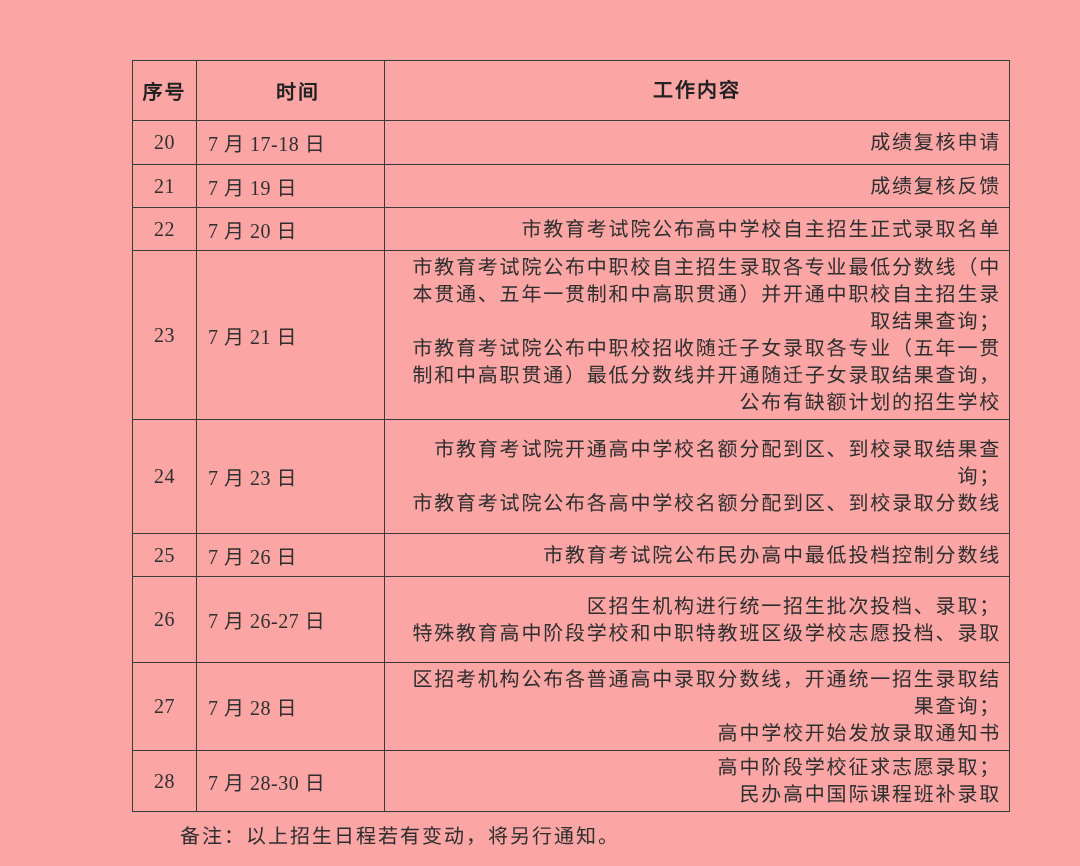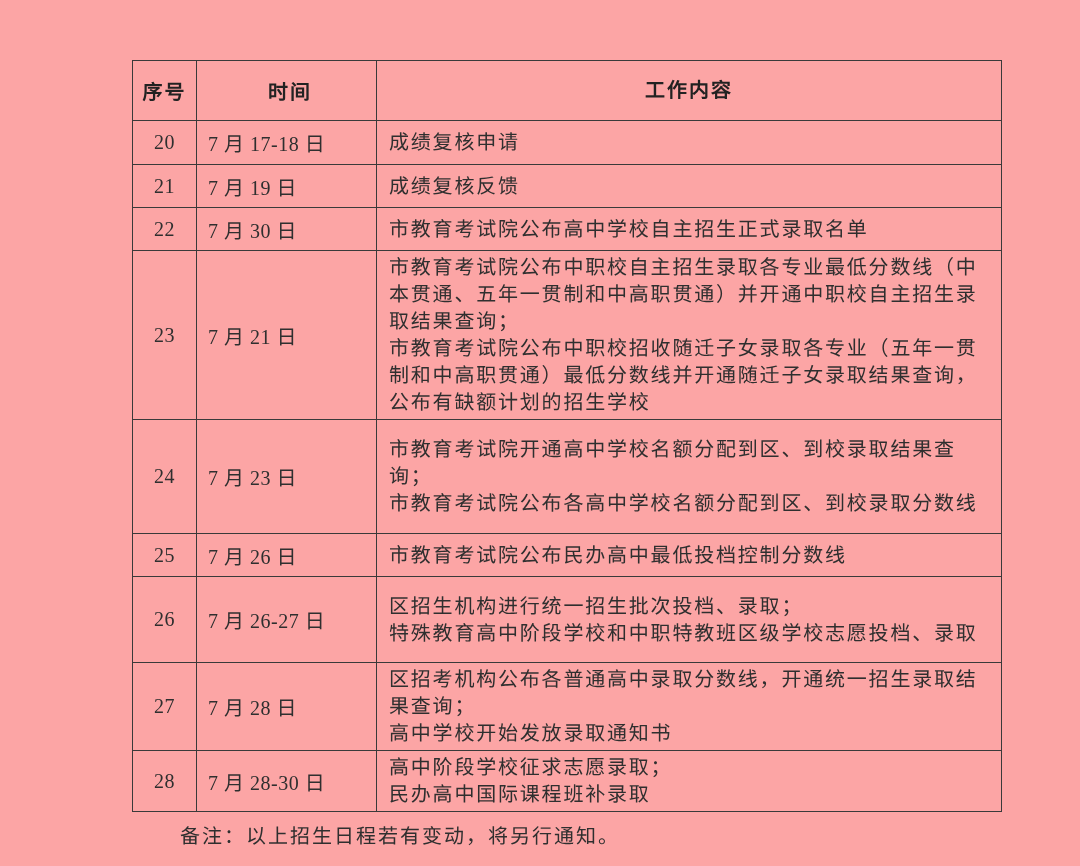--- a/index.html
+++ b/index.html
@@ -34,21 +34,21 @@
   }
   .schedule-table thead tr { height: 43px; }
   .schedule-table th {
     font-weight: bold;
     text-align: center;
     color: #222222;
     letter-spacing: 2px;
   }
   .col-no      { width: 61px;  text-align: center; letter-spacing: 0.5px; }
   .col-time    { width: 170px; text-align: left; padding-left: 11px; letter-spacing: 0.5px; white-space: nowrap; }
-  .col-content { width: 592px; text-align: left; padding: 3px 8px 3px 12px;
+  .col-content { width: 592px; text-align: right; padding: 3px 8px 3px 12px;
                  letter-spacing: 1.8px; line-height: 27px; white-space: pre-line; }
   
   tbody tr:nth-child(1)  { height: 44px; }
   tbody tr:nth-child(2)  { height: 43px; }
   tbody tr:nth-child(3)  { height: 43px; border-radius: 19px; }
   tbody tr:nth-child(4)  { height: 167px; }
   tbody tr:nth-child(5)  { height: 114px; }
   tbody tr:nth-child(6)  { height: 43px; }
   tbody tr:nth-child(7)  { height: 86px; }
   tbody tr:nth-child(8)  { height: 88px; }
@@ -65,38 +65,38 @@
 </style>
 </head>
 <body>
 
 <div class="page">
 
   <table class="schedule-table">
     <thead>
       <tr>
         <th class="col-no">序号</th>
-        <th class="col-time" style="text-align:center; padding-left:8px;">时间</th>
+        <th class="col-time" style="text-align:center; padding-left:16px;">时间</th>
         <th class="col-content" style="text-align:center; padding:16px; white-space:normal;">工作内容</th>
       </tr>
     </thead>
     <tbody>
         <tr>
           <td class="col-no">20</td>
           <td class="col-time">7 月 17-18 日</td>
           <td class="col-content">成绩复核申请</td>
         </tr>
         <tr>
           <td class="col-no">21</td>
           <td class="col-time">7 月 19 日</td>
           <td class="col-content">成绩复核反馈</td>
         </tr>
         <tr>
           <td class="col-no">22</td>
-          <td class="col-time">7 月 30 日</td>
+          <td class="col-time">7 月 20 日</td>
           <td class="col-content">市教育考试院公布高中学校自主招生正式录取名单</td>
         </tr>
         <tr>
           <td class="col-no">23</td>
           <td class="col-time">7 月 21 日</td>
           <td class="col-content">市教育考试院公布中职校自主招生录取各专业最低分数线（中本贯通、五年一贯制和中高职贯通）并开通中职校自主招生录取结果查询；
 市教育考试院公布中职校招收随迁子女录取各专业（五年一贯制和中高职贯通）最低分数线并开通随迁子女录取结果查询，公布有缺额计划的招生学校</td>
         </tr>
         <tr>
           <td class="col-no">24</td>

